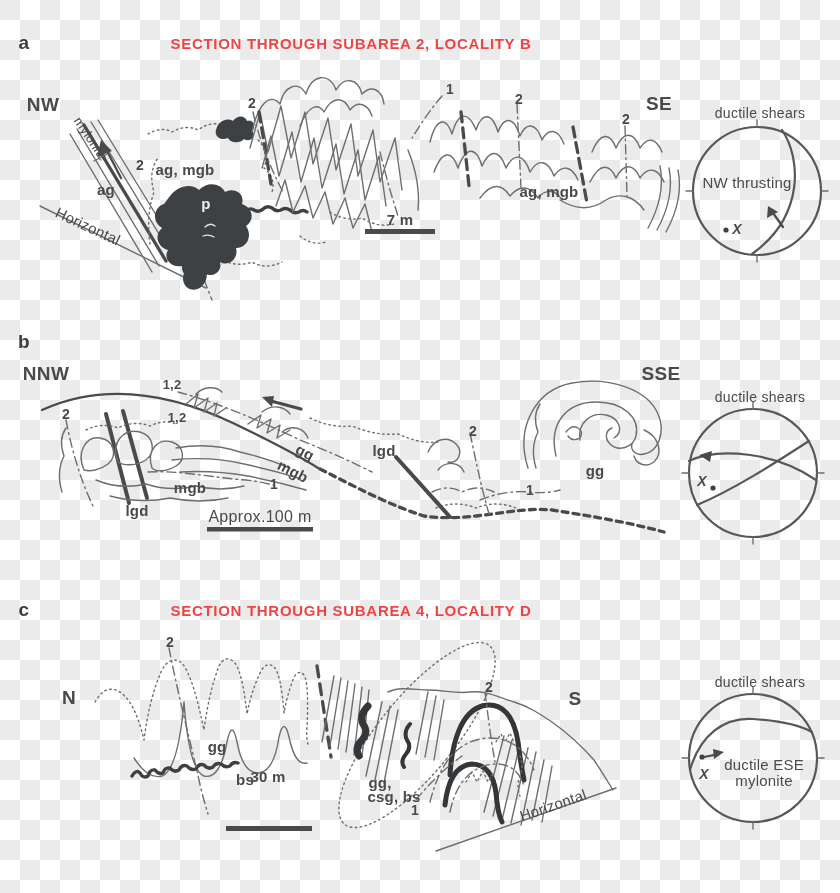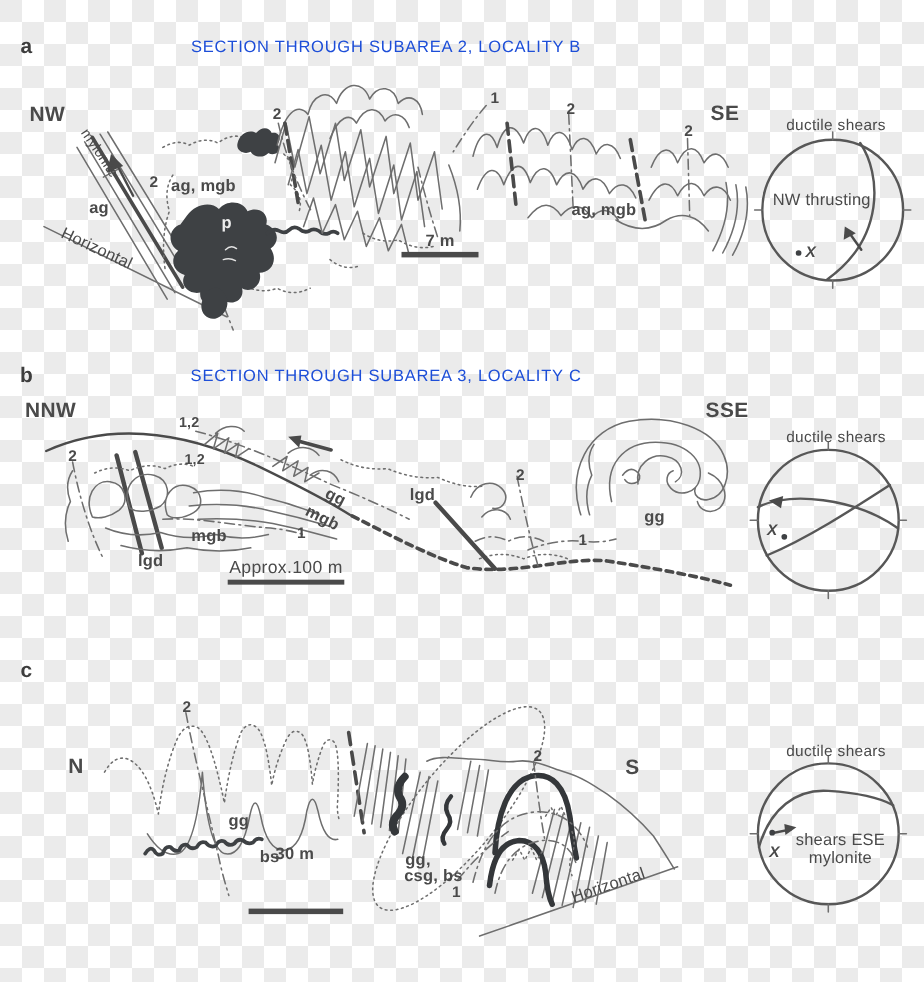--- a/index.html
+++ b/index.html
@@ -26,21 +26,21 @@
   #art .sq{stroke:#3e4144;stroke-width:3.4}
   #art .sq5{stroke:#34373a;stroke-width:5}
   #art .sq7{stroke:#34373a;stroke-width:7}
   #art .wm{stroke:#e3e3e3;stroke-width:1.3}
   
   .lbl{position:absolute;transform:translate(-50%,-50%);font:700 14px "Liberation Sans",sans-serif;
        color:#4a4a4a;white-space:nowrap;letter-spacing:.2px}
   .rg{font-weight:400}
   .big{font-size:19px;font-weight:700;letter-spacing:.4px}
   .pl{font-size:19px;font-weight:700;color:#3d3d3d}
-  .ttl{font-size:15px;font-weight:400;letter-spacing:.7px;color:#1d4ed8}
+  .ttl{font-size:15px;font-weight:700;letter-spacing:.7px;color:#ef4444}
   .sm{font-size:13px}
   .cap{font-size:14px;font-weight:400;letter-spacing:.3px}
   .note{font-size:15px;font-weight:400}
   .scl{font-size:16px;font-weight:400;letter-spacing:.3px}
   .sbold{font-size:15px;font-weight:700}
   .xx{font-size:14px;font-weight:700;font-style:italic}
   .wt{color:#ededed;font-size:15px}
 </style>
 </head>
 <body>
@@ -160,65 +160,65 @@
       <polygon class="fill" points="724,752 713,749 714,759"></polygon>
       <circle class="blk" cx="702" cy="757" r="2.6"></circle>
     </g>
   </svg>
 
   <span class="lbl pl" style="left:24px;top:43px">a</span>
   <span class="lbl ttl" style="left:351px;top:43px">SECTION THROUGH SUBAREA 2, LOCALITY B</span>
   <span class="lbl big" style="left:43px;top:105px">NW</span>
   <span class="lbl big" style="left:659px;top:104px">SE</span>
   <span class="lbl rg sm" style="left:91px;top:139px;transform:translate(-50%,-50%) rotate(56deg)">mylonite</span>
-  <span class="lbl sbold" style="left:90px;top:189px">ag</span>
+  <span class="lbl sbold" style="left:106px;top:189px">ag</span>
   <span class="lbl rg" style="left:88px;top:226px;font-size:15px;transform:translate(-50%,-50%) rotate(25deg)">Horizontal</span>
   <span class="lbl" style="left:140px;top:165px">2</span>
   <span class="lbl sbold" style="left:185px;top:169px">ag, mgb</span>
   <span class="lbl wt" style="left:206px;top:203px">p</span>
   <span class="lbl" style="left:252px;top:103px">2</span>
   <span class="lbl" style="left:450px;top:89px">1</span>
   <span class="lbl" style="left:519px;top:99px">2</span>
   <span class="lbl" style="left:626px;top:119px">2</span>
   <span class="lbl sbold" style="left:549px;top:191px">ag, mgb</span>
   <span class="lbl sbold" style="left:400px;top:219px">7 m</span>
   <span class="lbl cap" style="left:760px;top:113px">ductile shears</span>
   <span class="lbl note" style="left:747px;top:182px">NW thrusting</span>
   <span class="lbl xx" style="left:737px;top:229px">X</span>
 
   <span class="lbl pl" style="left:24px;top:342px">b</span>
-  <span class="lbl ttl" style="left:351px;top:342px">SECTION THROUGH SUBAREA 3, LOCALITY C</span>
   <span class="lbl big" style="left:46px;top:374px">NNW</span>
   <span class="lbl big" style="left:661px;top:374px">SSE</span>
   <span class="lbl" style="left:66px;top:414px">2</span>
   <span class="lbl sm" style="left:172px;top:384px">1,2</span>
   <span class="lbl sm" style="left:177px;top:417px">1,2</span>
   <span class="lbl sbold" style="left:190px;top:487px">mgb</span>
   <span class="lbl" style="left:274px;top:484px">1</span>
   <span class="lbl sbold" style="left:137px;top:510px">lgd</span>
   <span class="lbl sbold" style="left:305px;top:452px;transform:translate(-50%,-50%) rotate(27deg)">gg</span>
   <span class="lbl sbold" style="left:293px;top:471px;transform:translate(-50%,-50%) rotate(27deg)">mgb</span>
   <span class="lbl scl" style="left:260px;top:517px">Approx.100 m</span>
   <span class="lbl sbold" style="left:384px;top:450px">lgd</span>
   <span class="lbl" style="left:473px;top:431px">2</span>
   <span class="lbl" style="left:530px;top:490px">1</span>
   <span class="lbl sbold" style="left:595px;top:470px">gg</span>
   <span class="lbl cap" style="left:760px;top:397px">ductile shears</span>
   <span class="lbl xx" style="left:702px;top:481px">X</span>
 
   <span class="lbl pl" style="left:24px;top:610px">c</span>
+  <span class="lbl ttl" style="left:351px;top:610px">SECTION THROUGH SUBAREA 4, LOCALITY D</span>
   <span class="lbl big" style="left:69px;top:698px">N</span>
   <span class="lbl big" style="left:575px;top:699px">S</span>
   <span class="lbl" style="left:170px;top:642px">2</span>
   <span class="lbl sbold" style="left:217px;top:746px">gg</span>
   <span class="lbl sbold" style="left:245px;top:779px">bs</span>
   <span class="lbl sbold" style="left:268px;top:776px">30 m</span>
   <span class="lbl sbold" style="left:380px;top:782px">gg,</span>
   <span class="lbl sbold" style="left:394px;top:796px">csg, bs</span>
   <span class="lbl" style="left:415px;top:810px">1</span>
   <span class="lbl" style="left:489px;top:687px">2</span>
   <span class="lbl rg" style="left:553px;top:805px;font-size:15px;transform:translate(-50%,-50%) rotate(-19deg)">Horizontal</span>
   <span class="lbl cap" style="left:760px;top:682px">ductile shears</span>
-  <span class="lbl note" style="left:764px;top:764px">shears ESE</span>
+  <span class="lbl note" style="left:764px;top:764px">ductile ESE</span>
   <span class="lbl note" style="left:764px;top:780px">mylonite</span>
   <span class="lbl xx" style="left:704px;top:774px">X</span>
 
 </div>
 
 </body></html>

